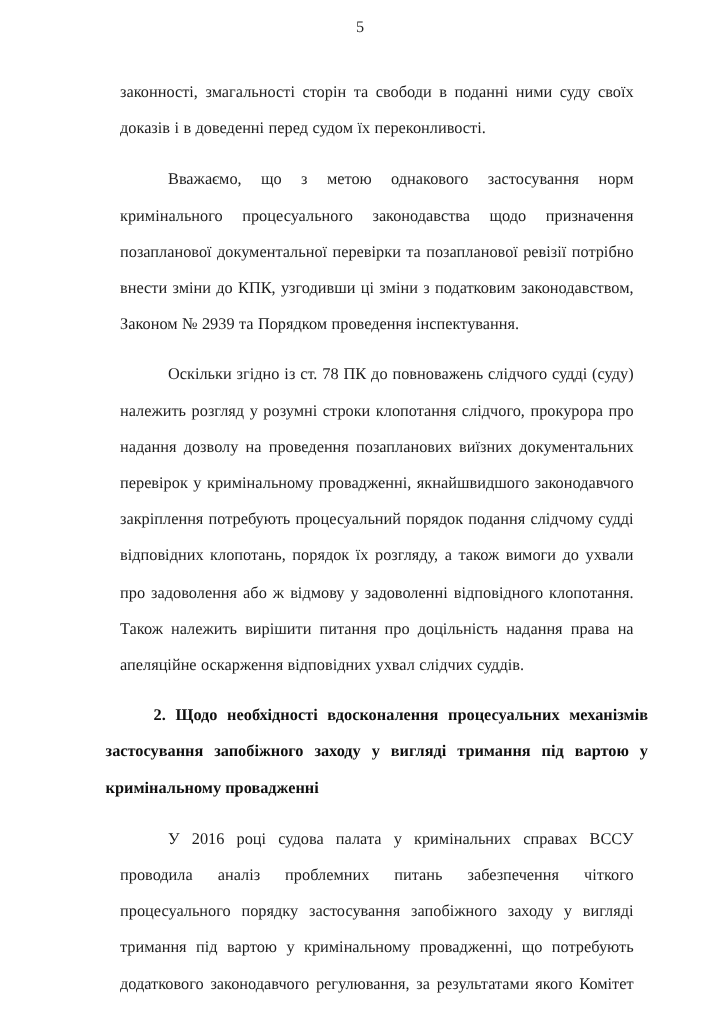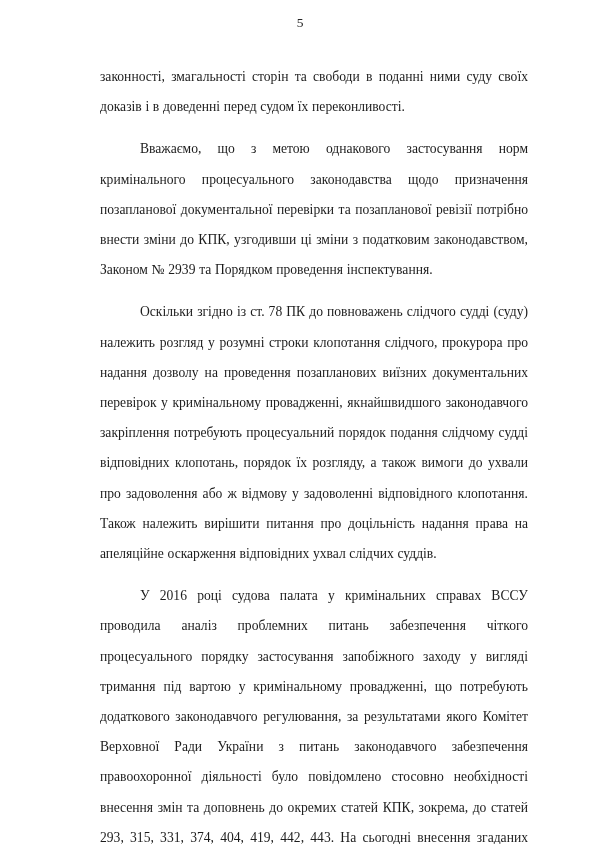--- a/index.html
+++ b/index.html
@@ -76,17 +76,18 @@
   <div class="page-number">5</div>
 
   <div class="body-block">
 
     <p class="para last-left">законності, змагальності сторін та свободи в поданні ними суду своїх доказів і в доведенні перед судом їх переконливості.</p>
 
     <p class="para indent">Вважаємо, що з метою однакового застосування норм кримінального процесуального законодавства щодо призначення позапланової документальної перевірки та позапланової ревізії потрібно внести зміни до КПК, узгодивши ці зміни з податковим законодавством, Законом № 2939 та Порядком проведення інспектування.</p>
 
     <p class="para indent">Оскільки згідно із ст. 78 ПК до повноважень слідчого судді (суду) належить розгляд у розумні строки клопотання слідчого, прокурора про надання дозволу на проведення позапланових виїзних документальних перевірок у кримінальному провадженні, якнайшвидшого законодавчого закріплення потребують процесуальний порядок подання слідчому судді відповідних клопотань, порядок їх розгляду, а також вимоги до ухвали про задоволення або ж відмову у задоволенні відповідного клопотання. Також належить вирішити питання про доцільність надання права на апеляційне оскарження відповідних ухвал слідчих суддів.</p>
 
+    <p class="heading last-line-left">2. Щодо необхідності вдосконалення процесуальних механізмів застосування запобіжного заходу у вигляді тримання під вартою у кримінальному провадженні</p>
 
     <p class="para indent">У 2016 році судова палата у кримінальних справах ВССУ проводила аналіз проблемних питань забезпечення чіткого процесуального порядку застосування запобіжного заходу у вигляді тримання під вартою у кримінальному провадженні, що потребують додаткового законодавчого регулювання, за результатами якого Комітет Верховної Ради України з питань законодавчого забезпечення правоохоронної діяльності було повідомлено стосовно необхідності внесення змін та доповнень до окремих статей КПК, зокрема, до статей 293, 315, 331, 374, 404, 419, 442, 443. На сьогодні внесення згаданих змін та доповнень не втратило своєї актуальності для забезпечення єдності судової практики та вжиття заходів загального характеру на виконання окремих рішень Європейського суду</p>
 
   </div>
 </div>
 
 </body></html>

